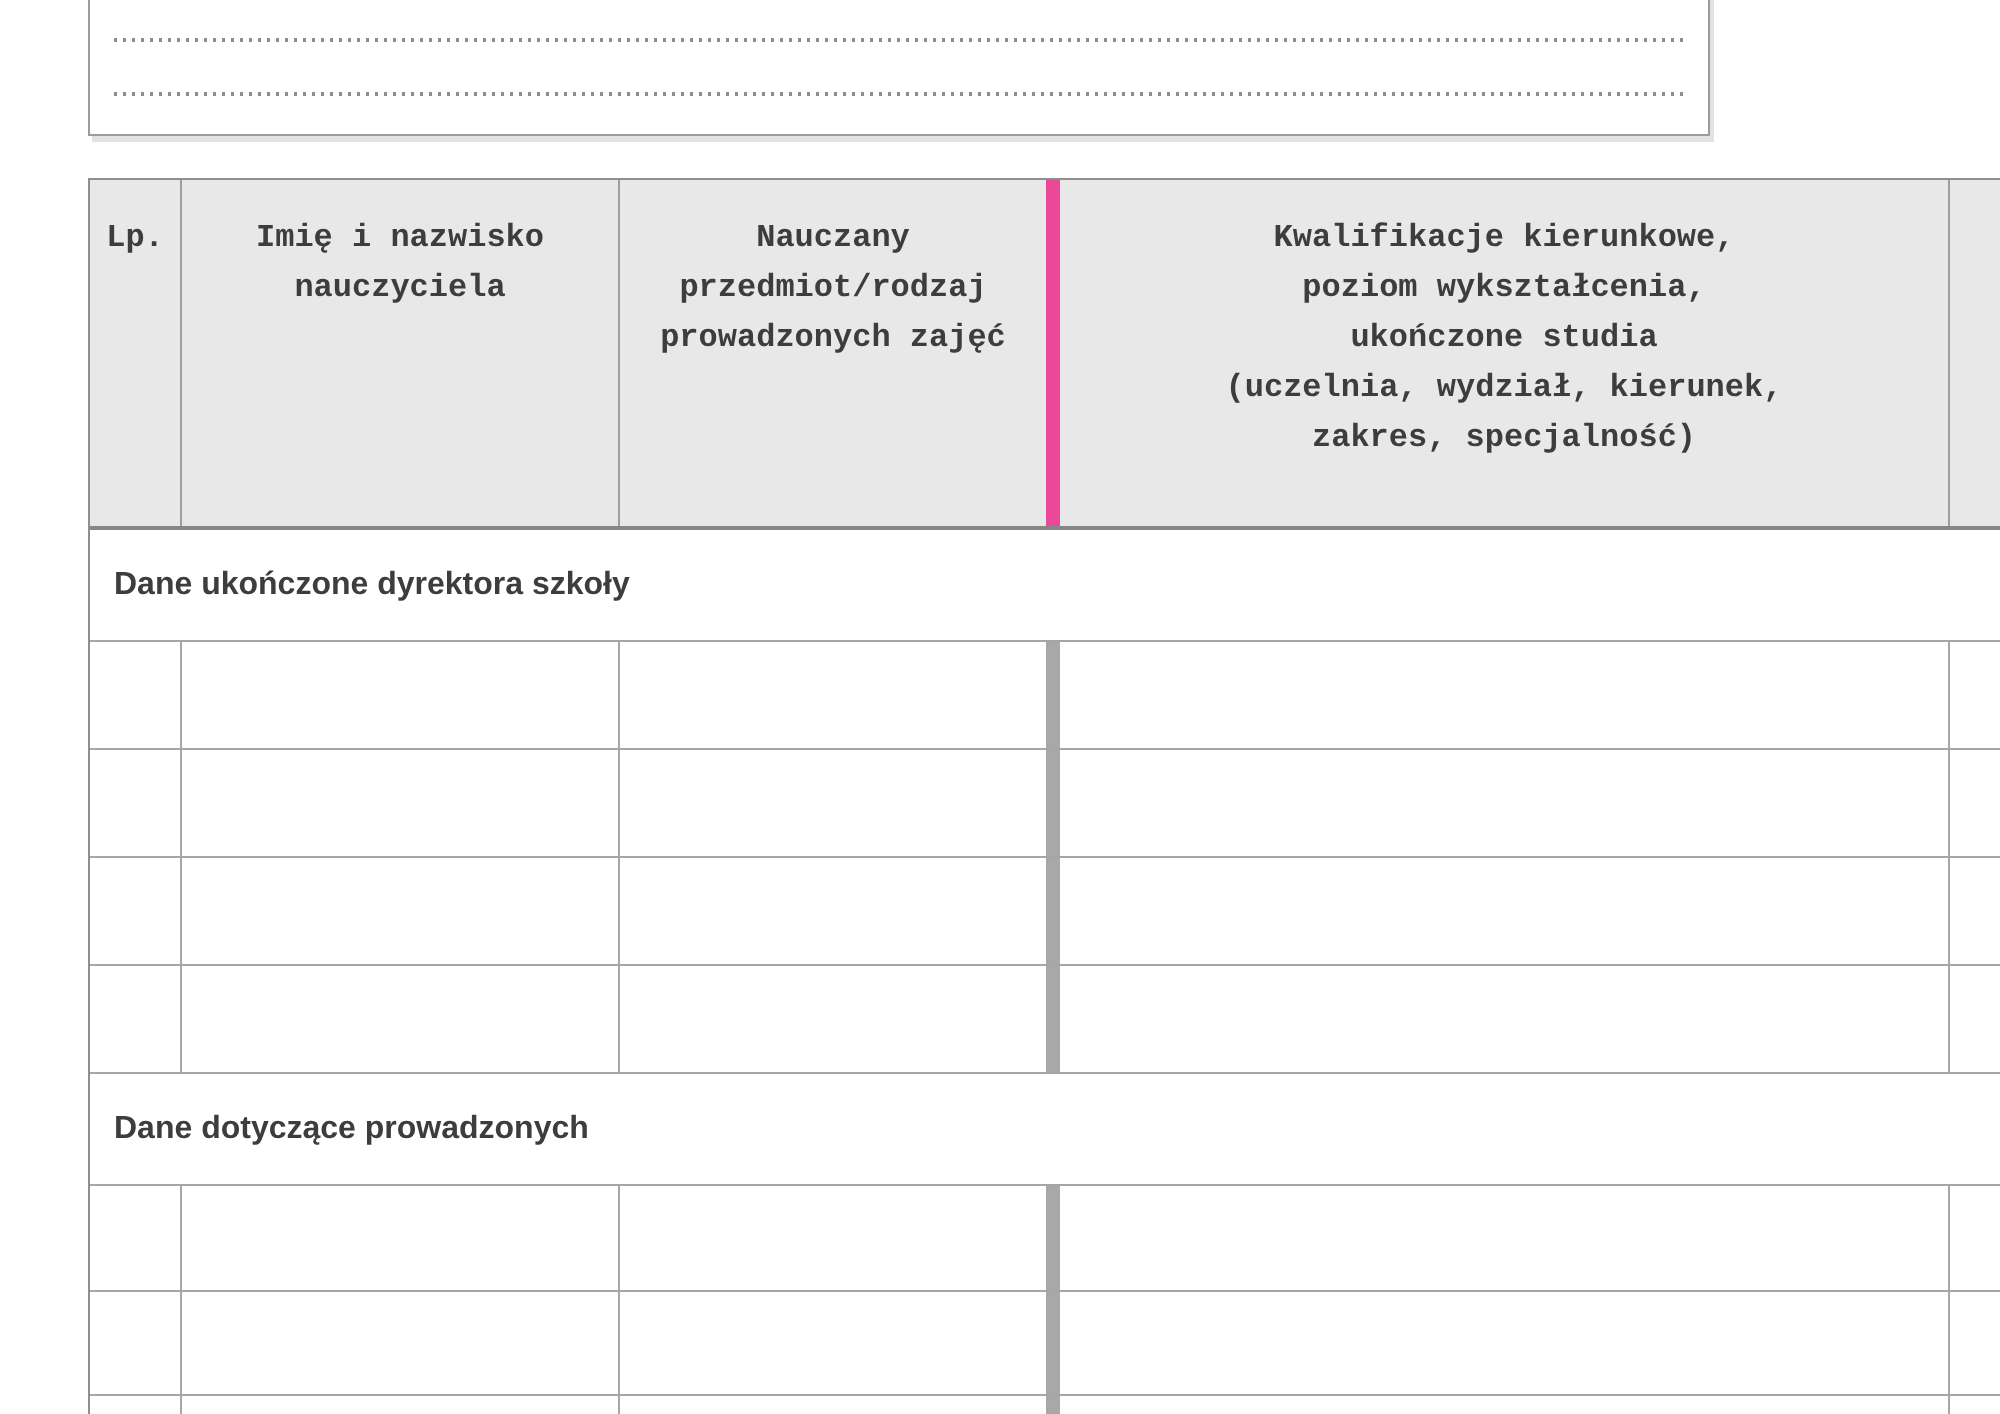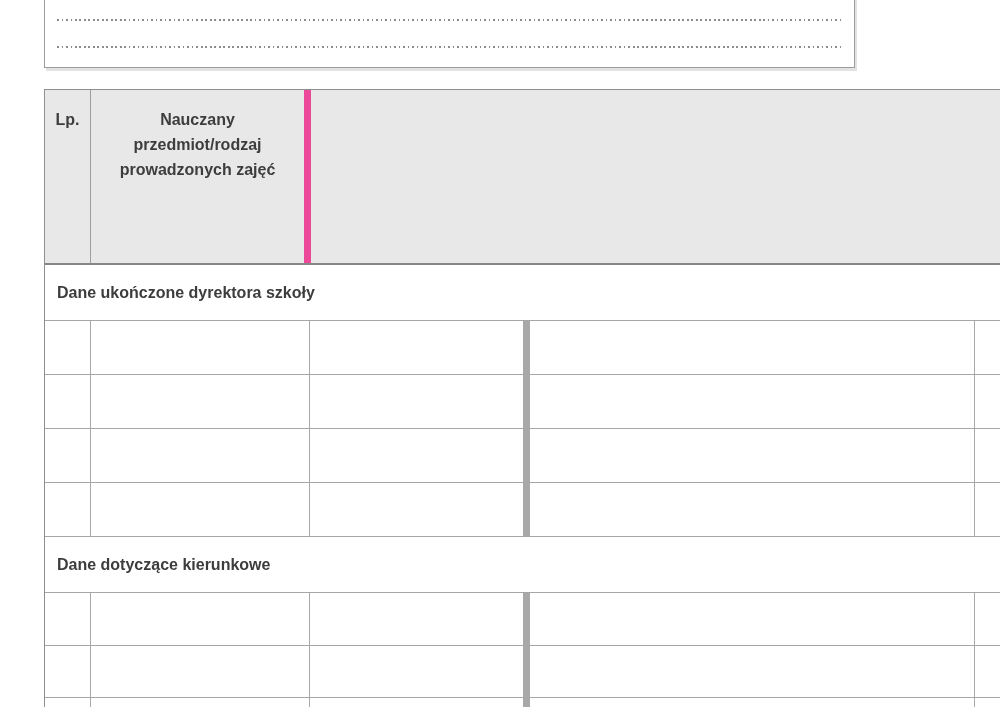--- a/index.html
+++ b/index.html
@@ -60,20 +60,21 @@
   }
   .hcell {
     box-sizing: border-box;
     padding-top: 17px;
     text-align: center;
     white-space: pre-line;
     font-size: 16px;
     line-height: 25px;
     font-weight: 600;
     color: #3d3d3d;
+    font-family: Liberation Mono, monospace;
   }
 
   .cell { box-sizing: border-box; }
   .c1 { width: 46px;  border-right: 1px solid #9e9e9e; }
   .c2 { width: 219px; border-right: 1px solid #9e9e9e; }
   .c3 { width: 220px; border-right: 7px solid #ec4899; }
   .c4 { width: 445px; border-right: 1px solid #9e9e9e; }
   .c5 { flex: 1; }
 
   .row.section {
@@ -101,23 +102,30 @@
 
 <div class="notes-box">
   <div class="dotted-line l1"></div>
   <div class="dotted-line l2"></div>
 </div>
 
 <div class="tbl">
 
   <div class="row header">
     <div class="cell c1 hcell">Lp.</div>
+    <div class="cell c2 hcell">Imię i nazwisko
+nauczyciela</div>
     <div class="cell c3 hcell">Nauczany
 przedmiot/rodzaj
 prowadzonych zajęć</div>
+    <div class="cell c4 hcell">Kwalifikacje kierunkowe,
+poziom wykształcenia,
+ukończone studia
+(uczelnia, wydział, kierunek,
+zakres, specjalność)</div>
     <div class="cell c5 hcell"></div>
   </div>
 
   <div class="row section">
     <span>Dane ukończone dyrektora szkoły</span>
   </div>
 
   <div class="row body-row">
     <div class="cell c1"></div>
     <div class="cell c2"></div>
@@ -141,21 +149,21 @@
   </div>
   <div class="row body-row">
     <div class="cell c1"></div>
     <div class="cell c2"></div>
     <div class="cell c3"></div>
     <div class="cell c4"></div>
     <div class="cell c5"></div>
   </div>
 
   <div class="row section">
-    <span>Dane dotyczące kierunkowe</span>
+    <span>Dane dotyczące prowadzonych</span>
   </div>
 
   <div class="row body-row short1">
     <div class="cell c1"></div>
     <div class="cell c2"></div>
     <div class="cell c3"></div>
     <div class="cell c4"></div>
     <div class="cell c5"></div>
   </div>
   <div class="row body-row short2">

